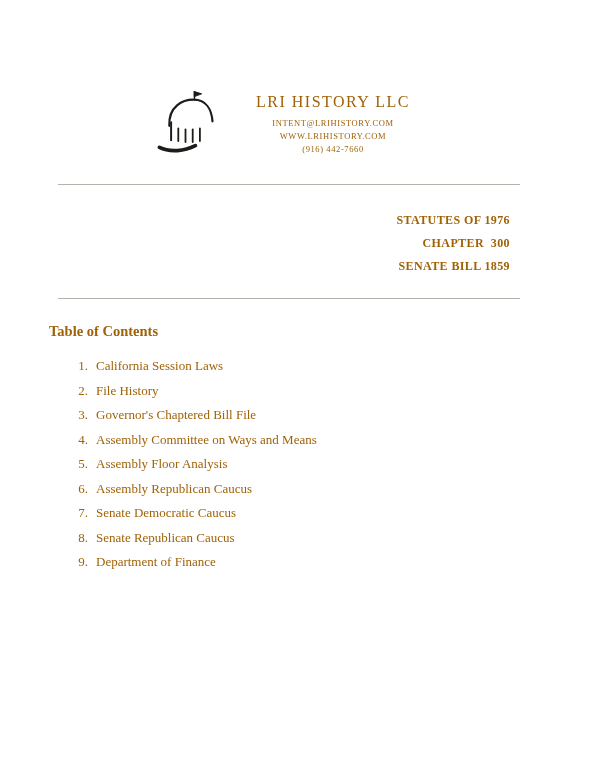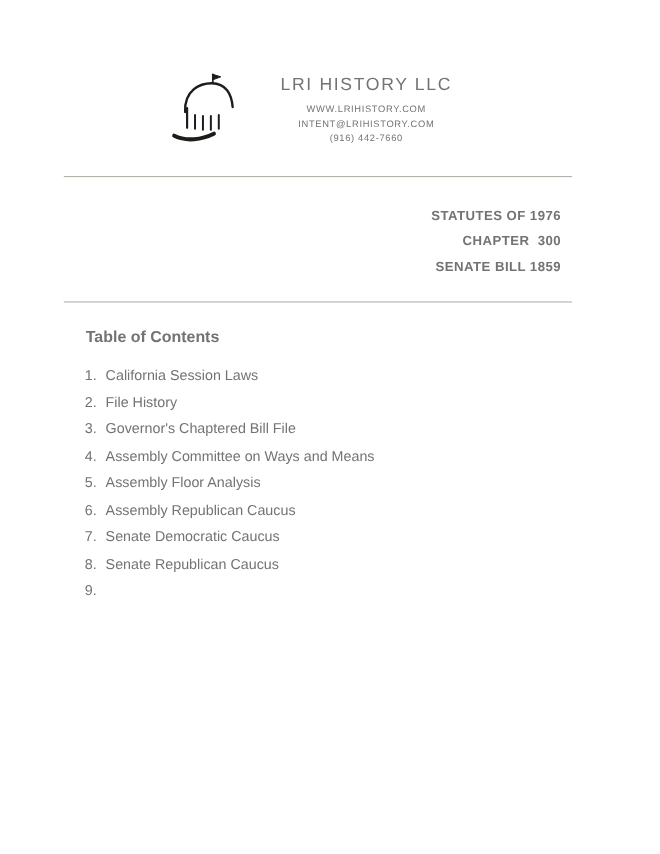--- a/index.html
+++ b/index.html
@@ -6,25 +6,25 @@
     margin: 0;
     padding: 0;
     background: #ffffff;
   }
   .page {
     position: relative;
     width: 600px;
     height: 776px;
     margin: 0 auto;
     background: #ffffff;
-    font-family: Liberation Sans, sans-serif;
-    color: #737373;
+    font-family: Liberation Serif, serif;
+    color: #a16207;
     overflow: hidden;
     box-sizing: border-box;
-    padding-top: 62px;
+    padding-top: 86px;
   }
 
   
   .letterhead {
     display: flex;
     align-items: center;
     justify-content: center;
     gap: 30px;
     transform: translateX(-18px);
   }
@@ -68,21 +68,21 @@
     letter-spacing: 0.4px;
   }
   .citation div {
     line-height: 23px;
     white-space: pre;
   }
 
   
   .toc-title {
     margin-top: 24px;
-    margin-left: 78px;
+    margin-left: 49px;
     font-weight: bold;
     font-size: 14.5px;
   }
   .toc-list {
     list-style: none;
     margin: 14px 0 0 0;
     padding: 0 0 0 70px;
     font-size: 13px;
   }
   .toc-list li {
@@ -114,22 +114,22 @@
         <path d="M27 45 L27 59" stroke-width="2"></path>
         <path d="M35 46 L35 60" stroke-width="2"></path>
         <path d="M43 46 L43 60" stroke-width="2"></path>
         <path d="M51 45 L51 59" stroke-width="2"></path>
 
         <path d="M6 66 C18 72 34 70 46 64" stroke-width="4.2"></path>
       </svg>
     </span>
     <div class="letterhead-text">
       <div class="company-name">LRI HISTORY LLC</div>
+      <div class="contact-line">INTENT@LRIHISTORY.COM</div>
       <div class="contact-line">WWW.LRIHISTORY.COM</div>
-      <div class="contact-line">INTENT@LRIHISTORY.COM</div>
       <div class="contact-line">(916) 442-7660</div>
     </div>
   </div>
 
   <div class="rule rule-1"></div>
 
   <div class="citation">
     <div>STATUTES OF 1976</div>
     <div>CHAPTER  300</div>
     <div>SENATE BILL 1859</div>
@@ -167,16 +167,17 @@
     <li>
       <span class="toc-num">7.</span>
       <span class="toc-label">Senate Democratic Caucus</span>
     </li>
     <li>
       <span class="toc-num">8.</span>
       <span class="toc-label">Senate Republican Caucus</span>
     </li>
     <li>
       <span class="toc-num">9.</span>
+      <span class="toc-label">Department of Finance</span>
     </li>
   </ol>
 
 </div>
 
 </body></html>

